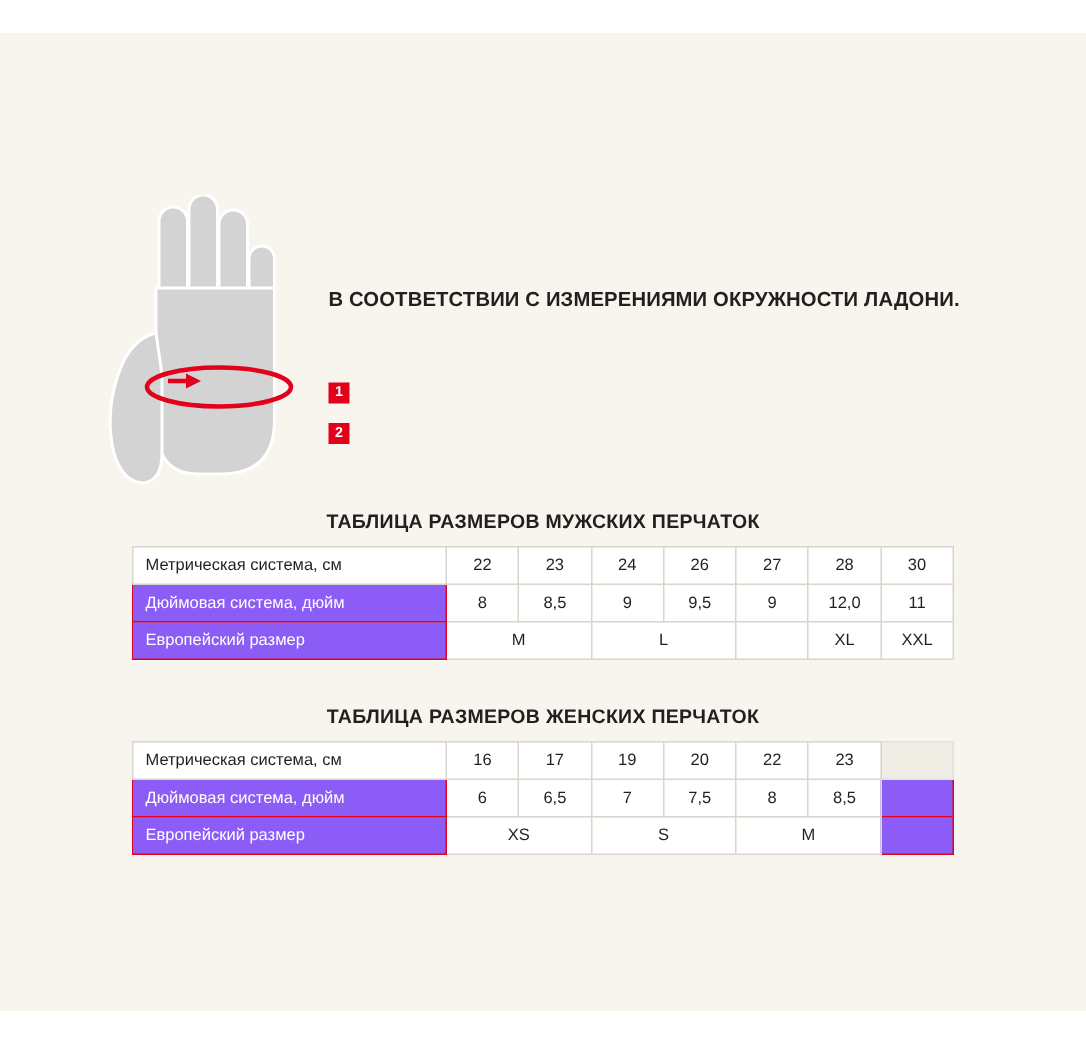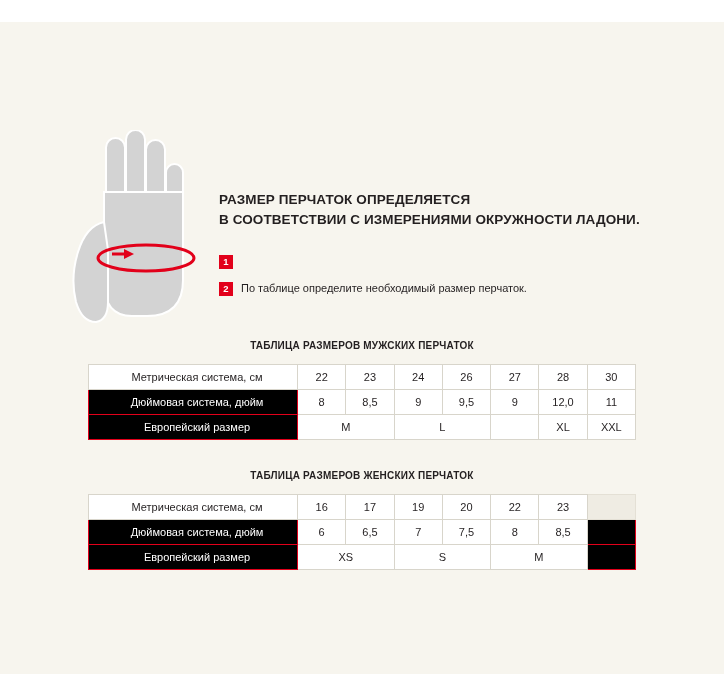--- a/index.html
+++ b/index.html
@@ -77,21 +77,21 @@
   .step-text {
     font-size: 11px;
     color: #231f20;
     line-height: 1.42;
     max-width: 430px;
   }
 
   
   .table-title {
     position: absolute;
-    font-size: 10px;
+    font-size: 13px;
     font-weight: bold;
     color: #231f20;
     text-align: center;
     width: 100%;
     left: 0;
     letter-spacing: .2px;
   }
   .tbl {
     position: absolute;
     border-collapse: collapse;
@@ -101,26 +101,26 @@
     border: 1px solid #d8d5cb;
     height: 24px;
     font-size: 11px;
     color: #231f20;
     text-align: center;
     vertical-align: middle;
     background: #ffffff;
     padding: 0;
   }
   .tbl td.label {
-    text-align: center;
+    text-align: left;
     padding-left: 8px;
     width: 200px;
   }
   .tbl tr.red td {
-    background: #000000;
+    background: #8b5cf6;
     color: #ffffff;
     border-color: #e2001a;
   }
   .tbl tr.red td.val {
     background: #ffffff;
     color: #231f20;
     border: 1px solid #d8d5cb;
   }
   .tbl td.empty-beige {
     background: #efece3;
@@ -150,31 +150,29 @@
           <path d="M52,92 Q34,96 26,122 Q18,148 24,172 Q30,192 44,192 Q56,190 56,172 L56,120 Z"></path>
         </g>
 
         <ellipse cx="94" cy="128" rx="48" ry="13" fill="none" stroke="#e2001a" stroke-width="3"></ellipse>
         <path d="M60,124 L78,124" stroke="#e2001a" stroke-width="3" fill="none"></path>
         <polygon points="82,124 72,119 72,129" fill="#e2001a"></polygon>
       </svg>
     </div>
 
     <div class="headline">
-      <div>РАЗМЕР ПЕРЧАТОК ОПРЕДЕЛЯЕТСЯ</div>
       <div>В СООТВЕТСТВИИ С ИЗМЕРЕНИЯМИ ОКРУЖНОСТИ ЛАДОНИ.</div>
     </div>
 
     <div class="steps">
       <div class="step">
         <div class="step-num">1</div>
       </div>
       <div class="step">
         <div class="step-num">2</div>
-        <div class="step-text">По таблице определите необходимый размер перчаток.</div>
       </div>
     </div>
 
     <div class="table-title" style="top:318px;">ТАБЛИЦА РАЗМЕРОВ МУЖСКИХ ПЕРЧАТОК</div>
     <table class="tbl" style="left:88px; top:342px; width:548px;">
       <tbody>
           <tr>
         <td class="label">Метрическая система, см</td>
         <td>22</td>
         <td>23</td>

